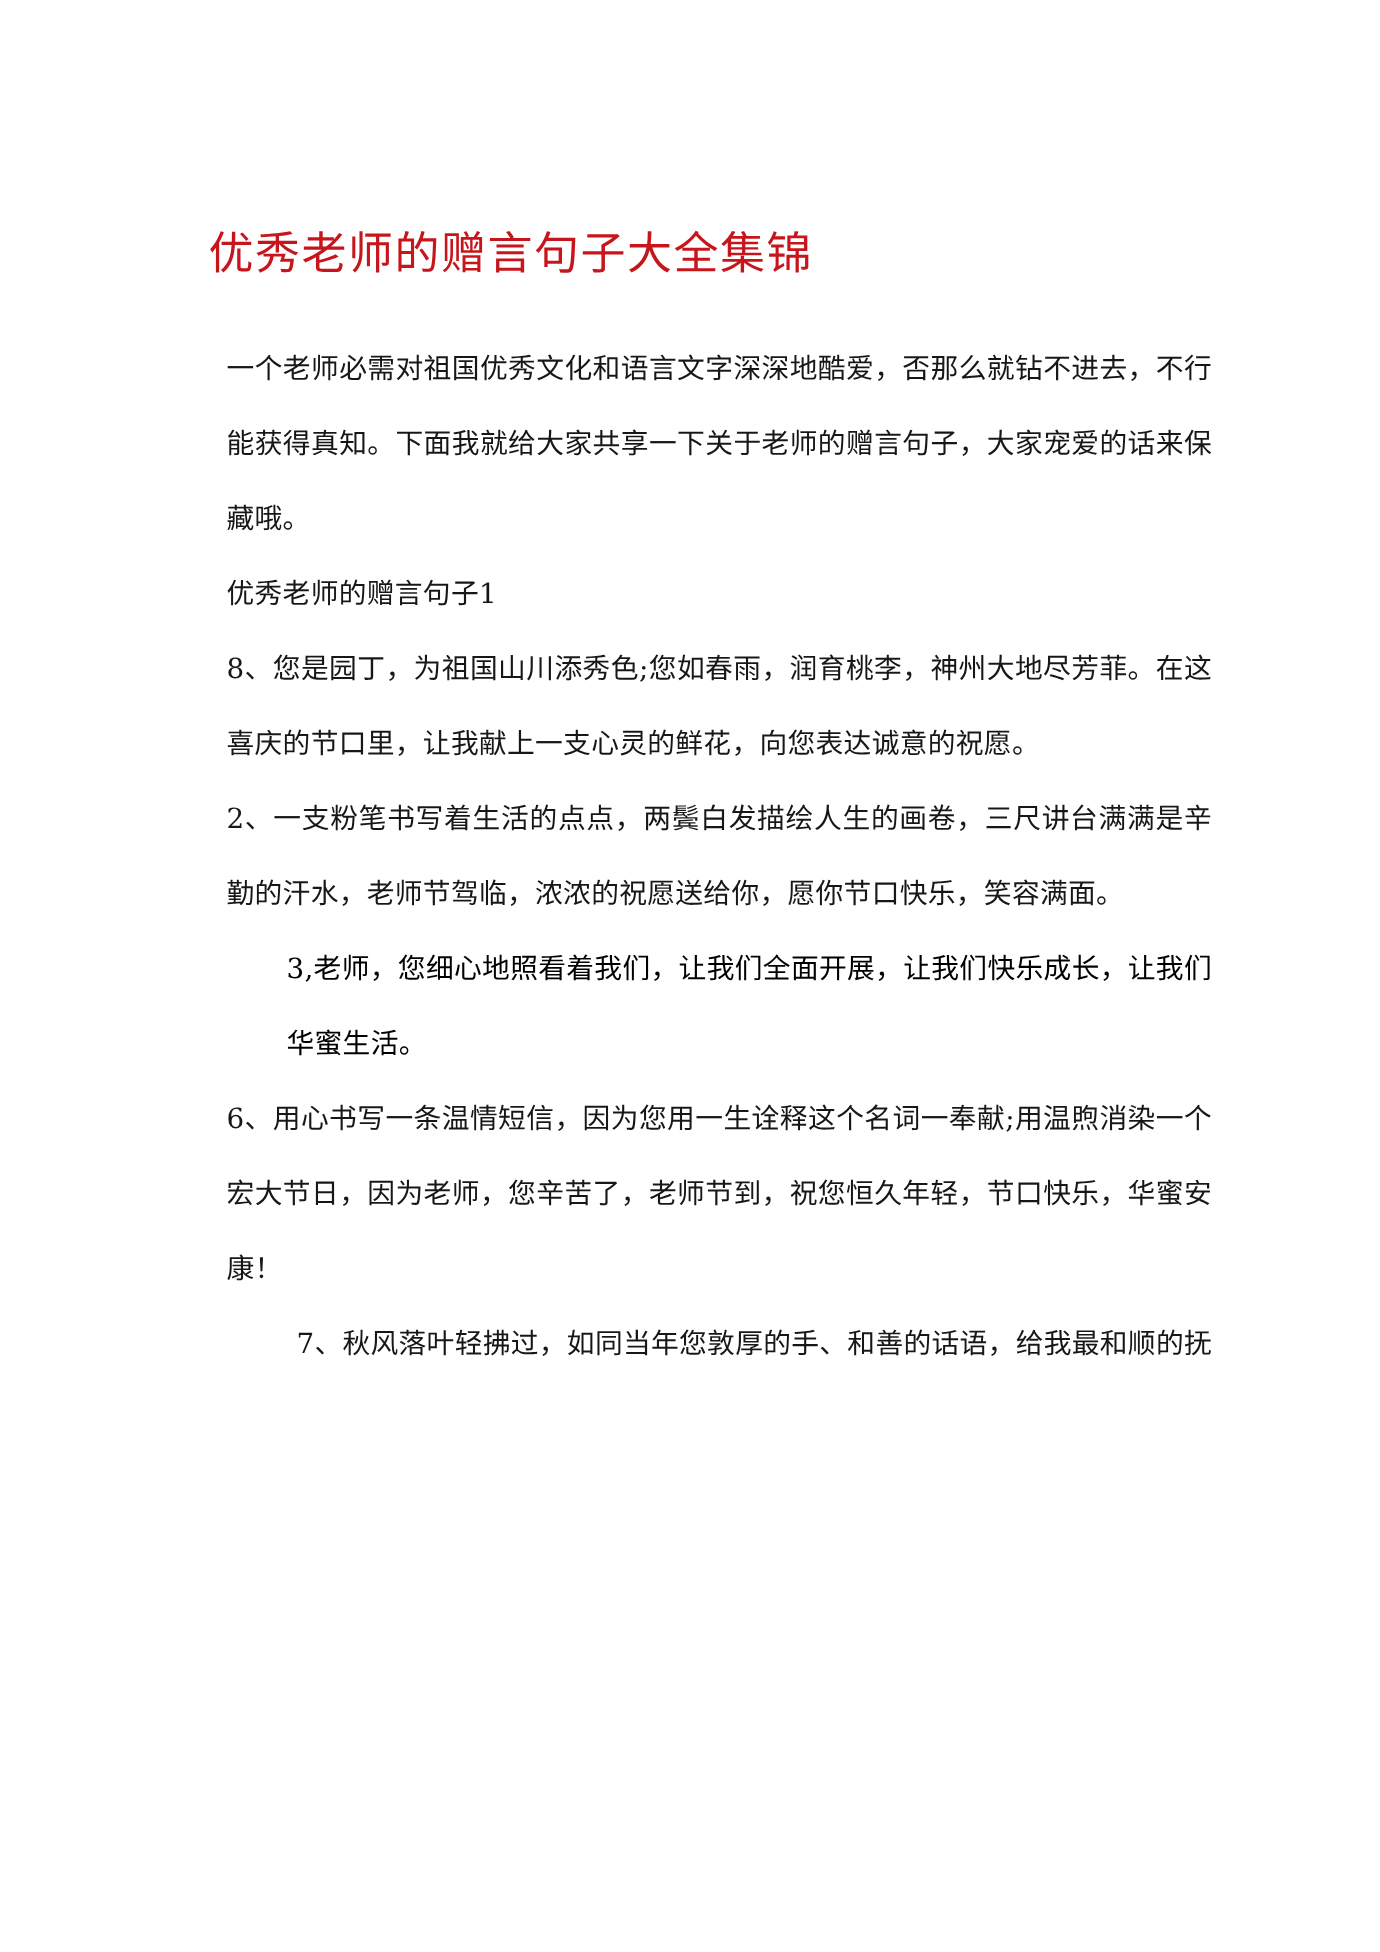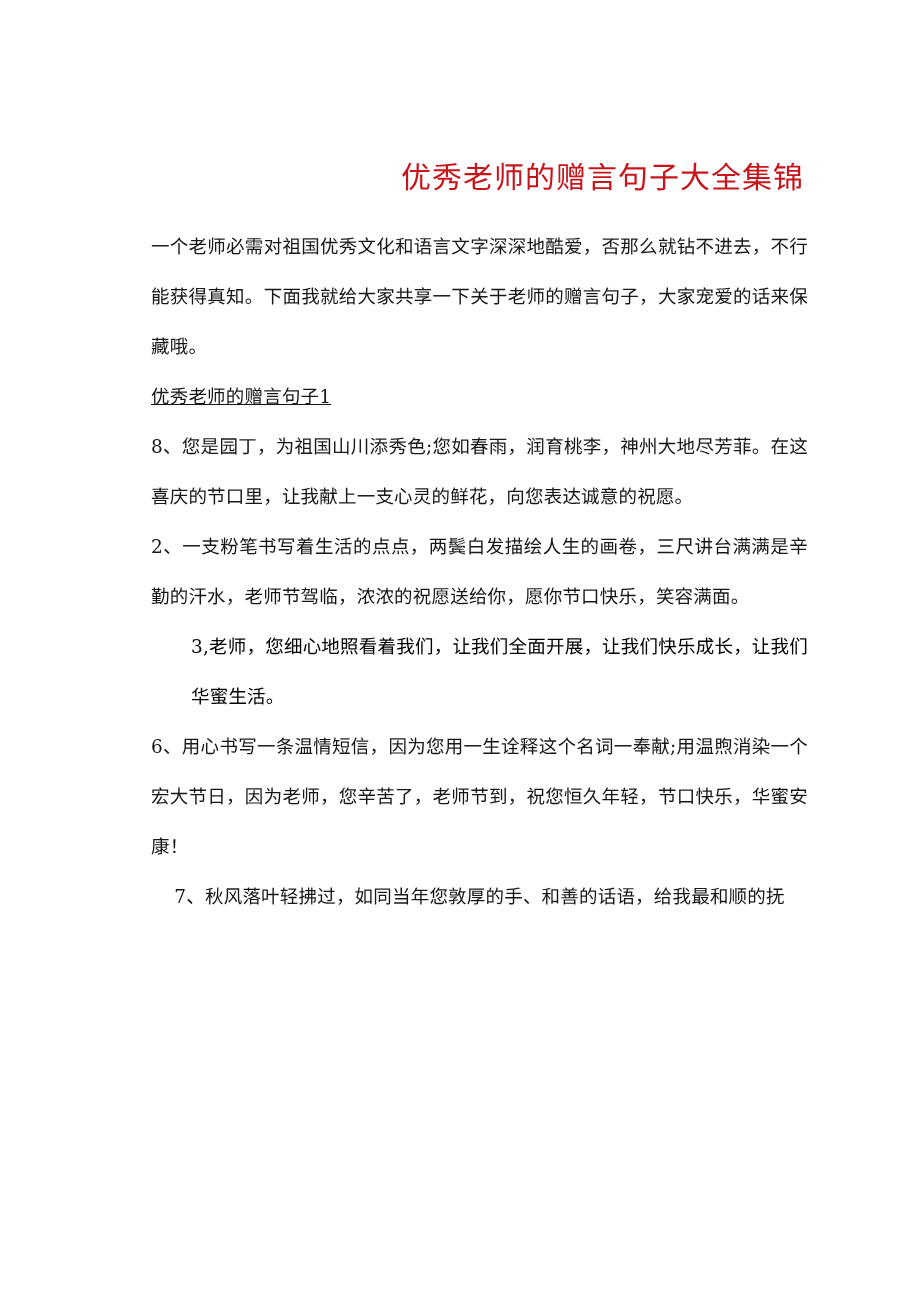--- a/index.html
+++ b/index.html
@@ -24,33 +24,33 @@
     padding: 0;
     background: #ffffff;
   }
   .content {
     position: absolute;
     left: 135px;
     top: 0;
     width: 655px;
   }
   .doc-title {
-    margin: 14px;
+    margin: 4px;
     padding: 0;
     position: absolute;
     left: 0;
     top: 144px;
     width: 655px;
-    text-align: right;
+    text-align: left;
     font-size: 30px;
     line-height: 44px;
     font-weight: normal;
     color: #c7161b;
     letter-spacing: 1px;
-    font-family: Liberation Mono, monospace;
+    font-family: Liberation Serif, serif;
     white-space: nowrap;
   }
   .body-block {
     position: absolute;
     left: 16px;
     top: 222px;
     width: 657px;
   }
   p.para {
     margin: 0 0 0 0;
@@ -59,24 +59,23 @@
     line-height: 50px;
     text-align: justify;
     text-justify: inter-ideograph;
     color: #171717;
     font-family: "DejaVu Serif", "Liberation Serif", serif;
     letter-spacing: 0.2px;
     word-break: break-all;
   }
   p.para.heading {
     text-align: left;
-    text-decoration: underline;
   }
   p.para.short {
-    text-align: center;
+    text-align: right;
   }
 </style>
 </head>
 <body style="background: rgb(255, 255, 255);">
 
 <div class="page">
   <div class="content">
 
     <h1 class="doc-title" style="color: rgb(199, 22, 27);">优秀老师的赠言句子大全集锦</h1>
 

